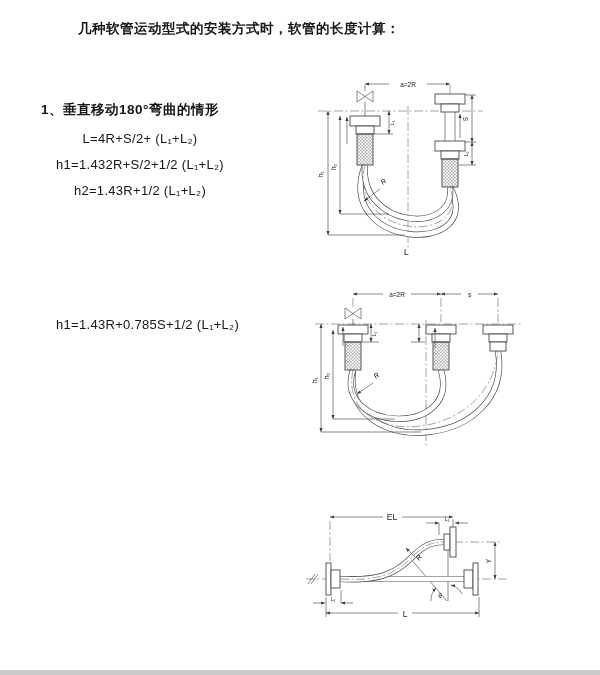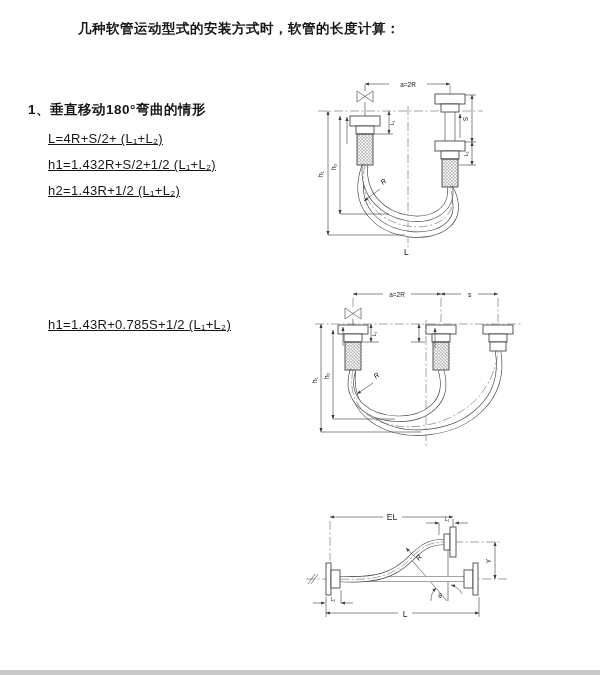--- a/index.html
+++ b/index.html
@@ -2,23 +2,23 @@
 <html><head>
 <meta charset="utf-8">
 <style>
   html,body{margin:0;padding:0;}
   body{
     width:600px;height:675px;position:relative;overflow:hidden;
     background:#ffffff;color:#161616;
     font-family:"Liberation Sans","DejaVu Sans",sans-serif;
   }
   .page-title{position:absolute;left:34px;top:20px;font-size:13.5px;font-weight:bold;letter-spacing:.5px;margin-left:44px;}
-  .sec{position:absolute;left:28px;}
+  .sec{position:absolute;left:36px;text-align:center;}
   .sec-heading{font-size:13.5px;font-weight:bold;letter-spacing:.5px;}
-  .formulas{margin:7px 0 0 20px;text-decoration:underline;}
+  .formulas{margin:7px 0 0 20px;}
   .formula{font-size:13px;line-height:26px;white-space:pre;letter-spacing:.3px;}
   .diag{position:absolute;}
   
   .dl{stroke:#3a3a3a;stroke-width:.6;fill:none;}
   .cl{stroke:#5a5a5a;stroke-width:.55;fill:none;stroke-dasharray:9 2.5 2 2.5;}
   .tb{stroke:#474747;stroke-width:6.2;fill:none;}
   .tw{stroke:#ffffff;stroke-width:4.9;fill:none;}
   .fr{fill:#ffffff;stroke:#474747;stroke-width:.9;}
   .hs{fill:url(#hx);stroke:#474747;stroke-width:.9;}
   text.lb{font-size:6.5px;fill:#222;font-family:"Liberation Sans","DejaVu Sans",sans-serif;}

